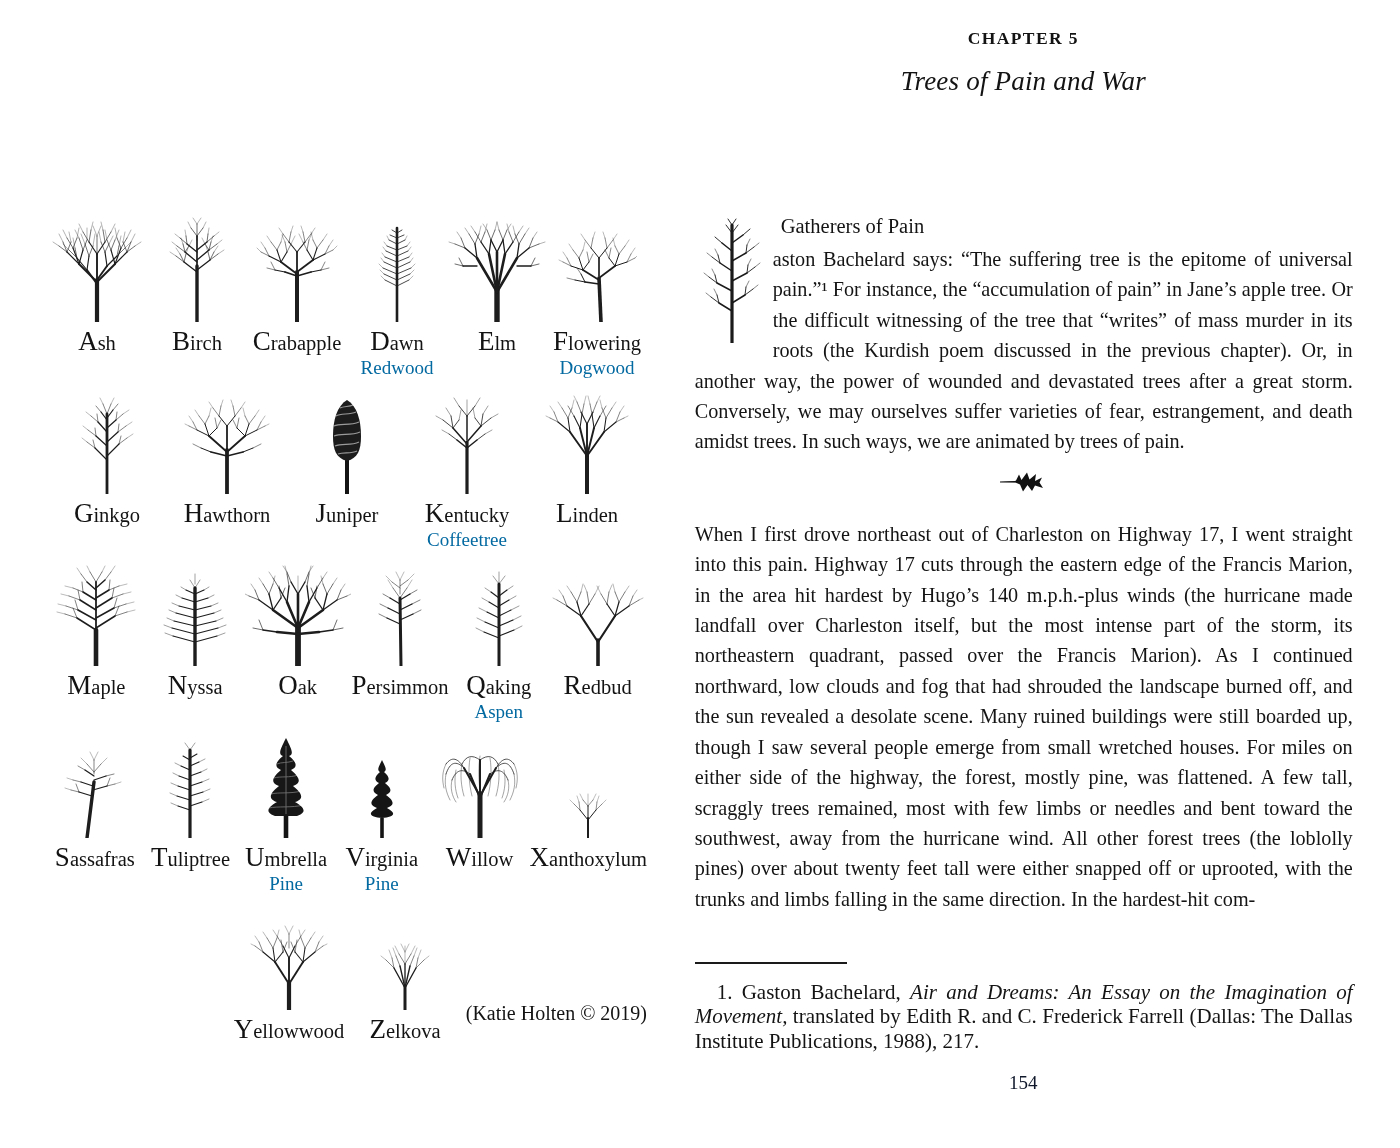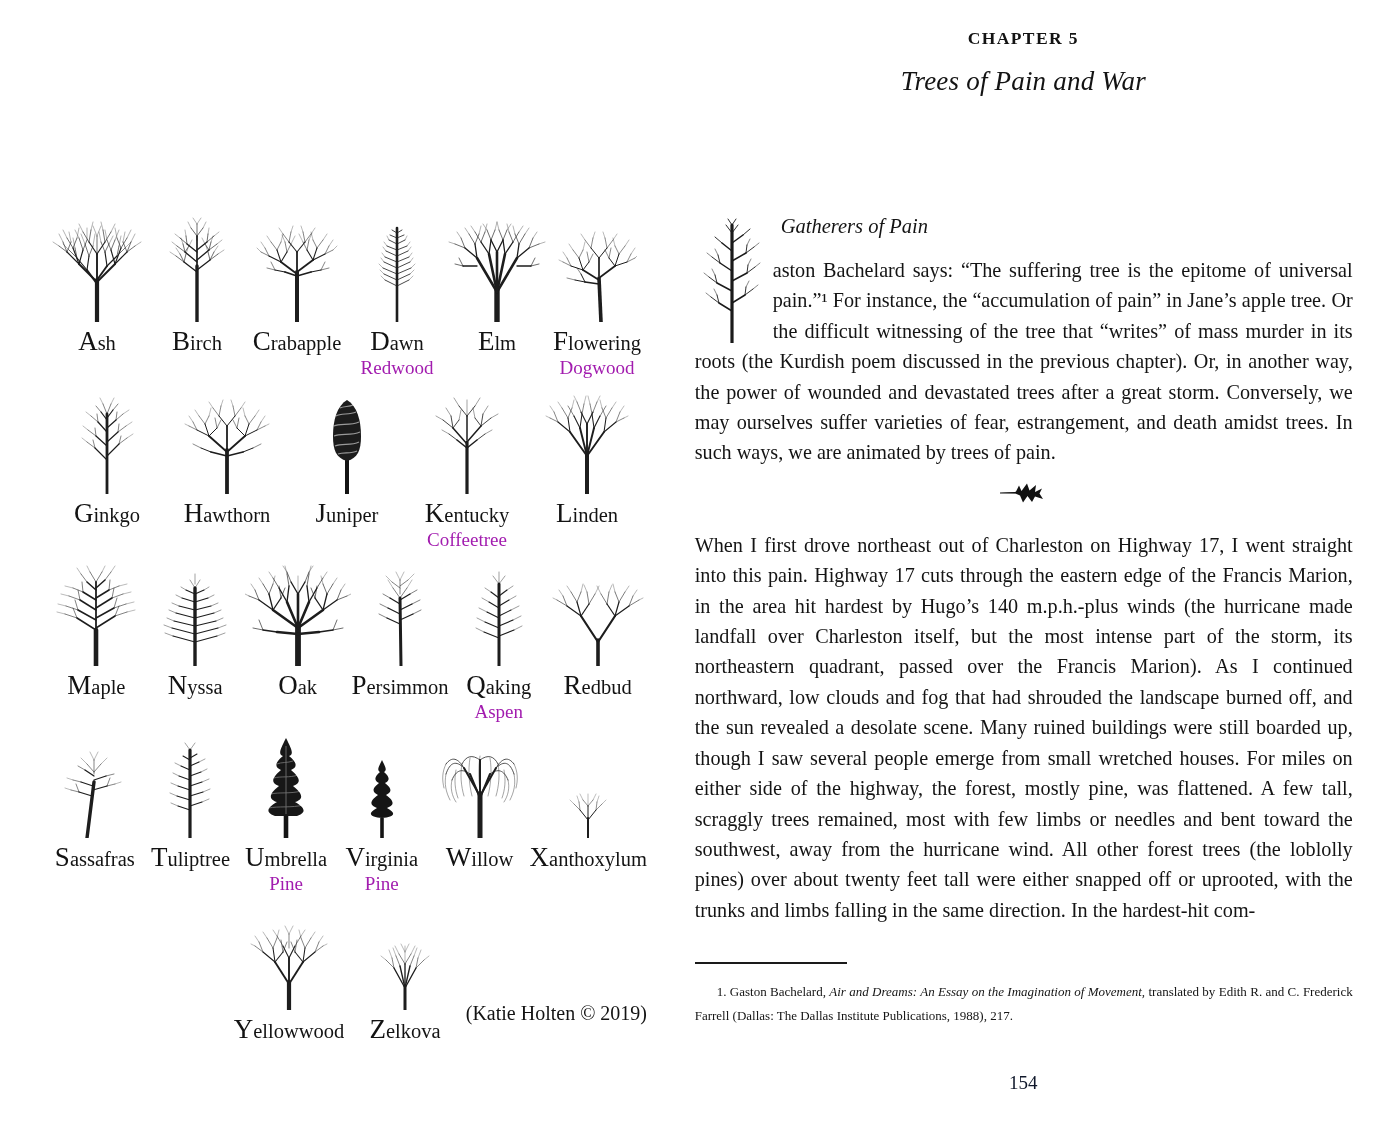--- a/index.html
+++ b/index.html
@@ -54,24 +54,23 @@
   }
 
   
   .body-col {
     position: absolute;
     left: 8px;
     top: 215px;
     width: 658px;
   }
   .section-label {
-    font-style: italic;
     font-size: 20.5px;
     margin-left: 86px;
-    margin-bottom: 17px;
+    margin-bottom: 6px;
     color: #141414;
   }
   .opening-block {
     position: relative;
   }
   .dropcap-tree {
     float: left;
     width: 62px;
     height: 128px;
     margin: 0 12px 0 4px;
@@ -103,21 +102,21 @@
     top: 962px;
     width: 658px;
   }
   .footnote-rule {
     width: 152px;
     height: 1.6px;
     background: #1a1a1a;
     margin-bottom: 16px;
   }
   .footnote {
-    font-size: 13px;
+    font-size: 21px;
     line-height: 24.6px;
     text-align: justify;
     color: #141414;
   }
   .footnote .fn-indent { padding-left: 22px; }
   .footnote i { font-style: italic; }
 
   .folio {
     position: absolute;
     top: 1072px;
@@ -163,21 +162,21 @@
   }
   .tree-label .cap {
     font-size: 27px;
     line-height: 1;
   }
   .tree-label2 {
     font-size: 19px;
     line-height: 24px;
     text-align: center;
     white-space: nowrap;
-    color: #a21caf;
+    color: #0369a1;
     font-family: Liberation Serif, serif;
   }
   .row-last { justify-content: center; }
   .row-last .tree-cell { flex: 0 0 116px; }
 
   .credit {
     position: absolute;
     left: 34px;
     top: 1002px;
     width: 600px;

